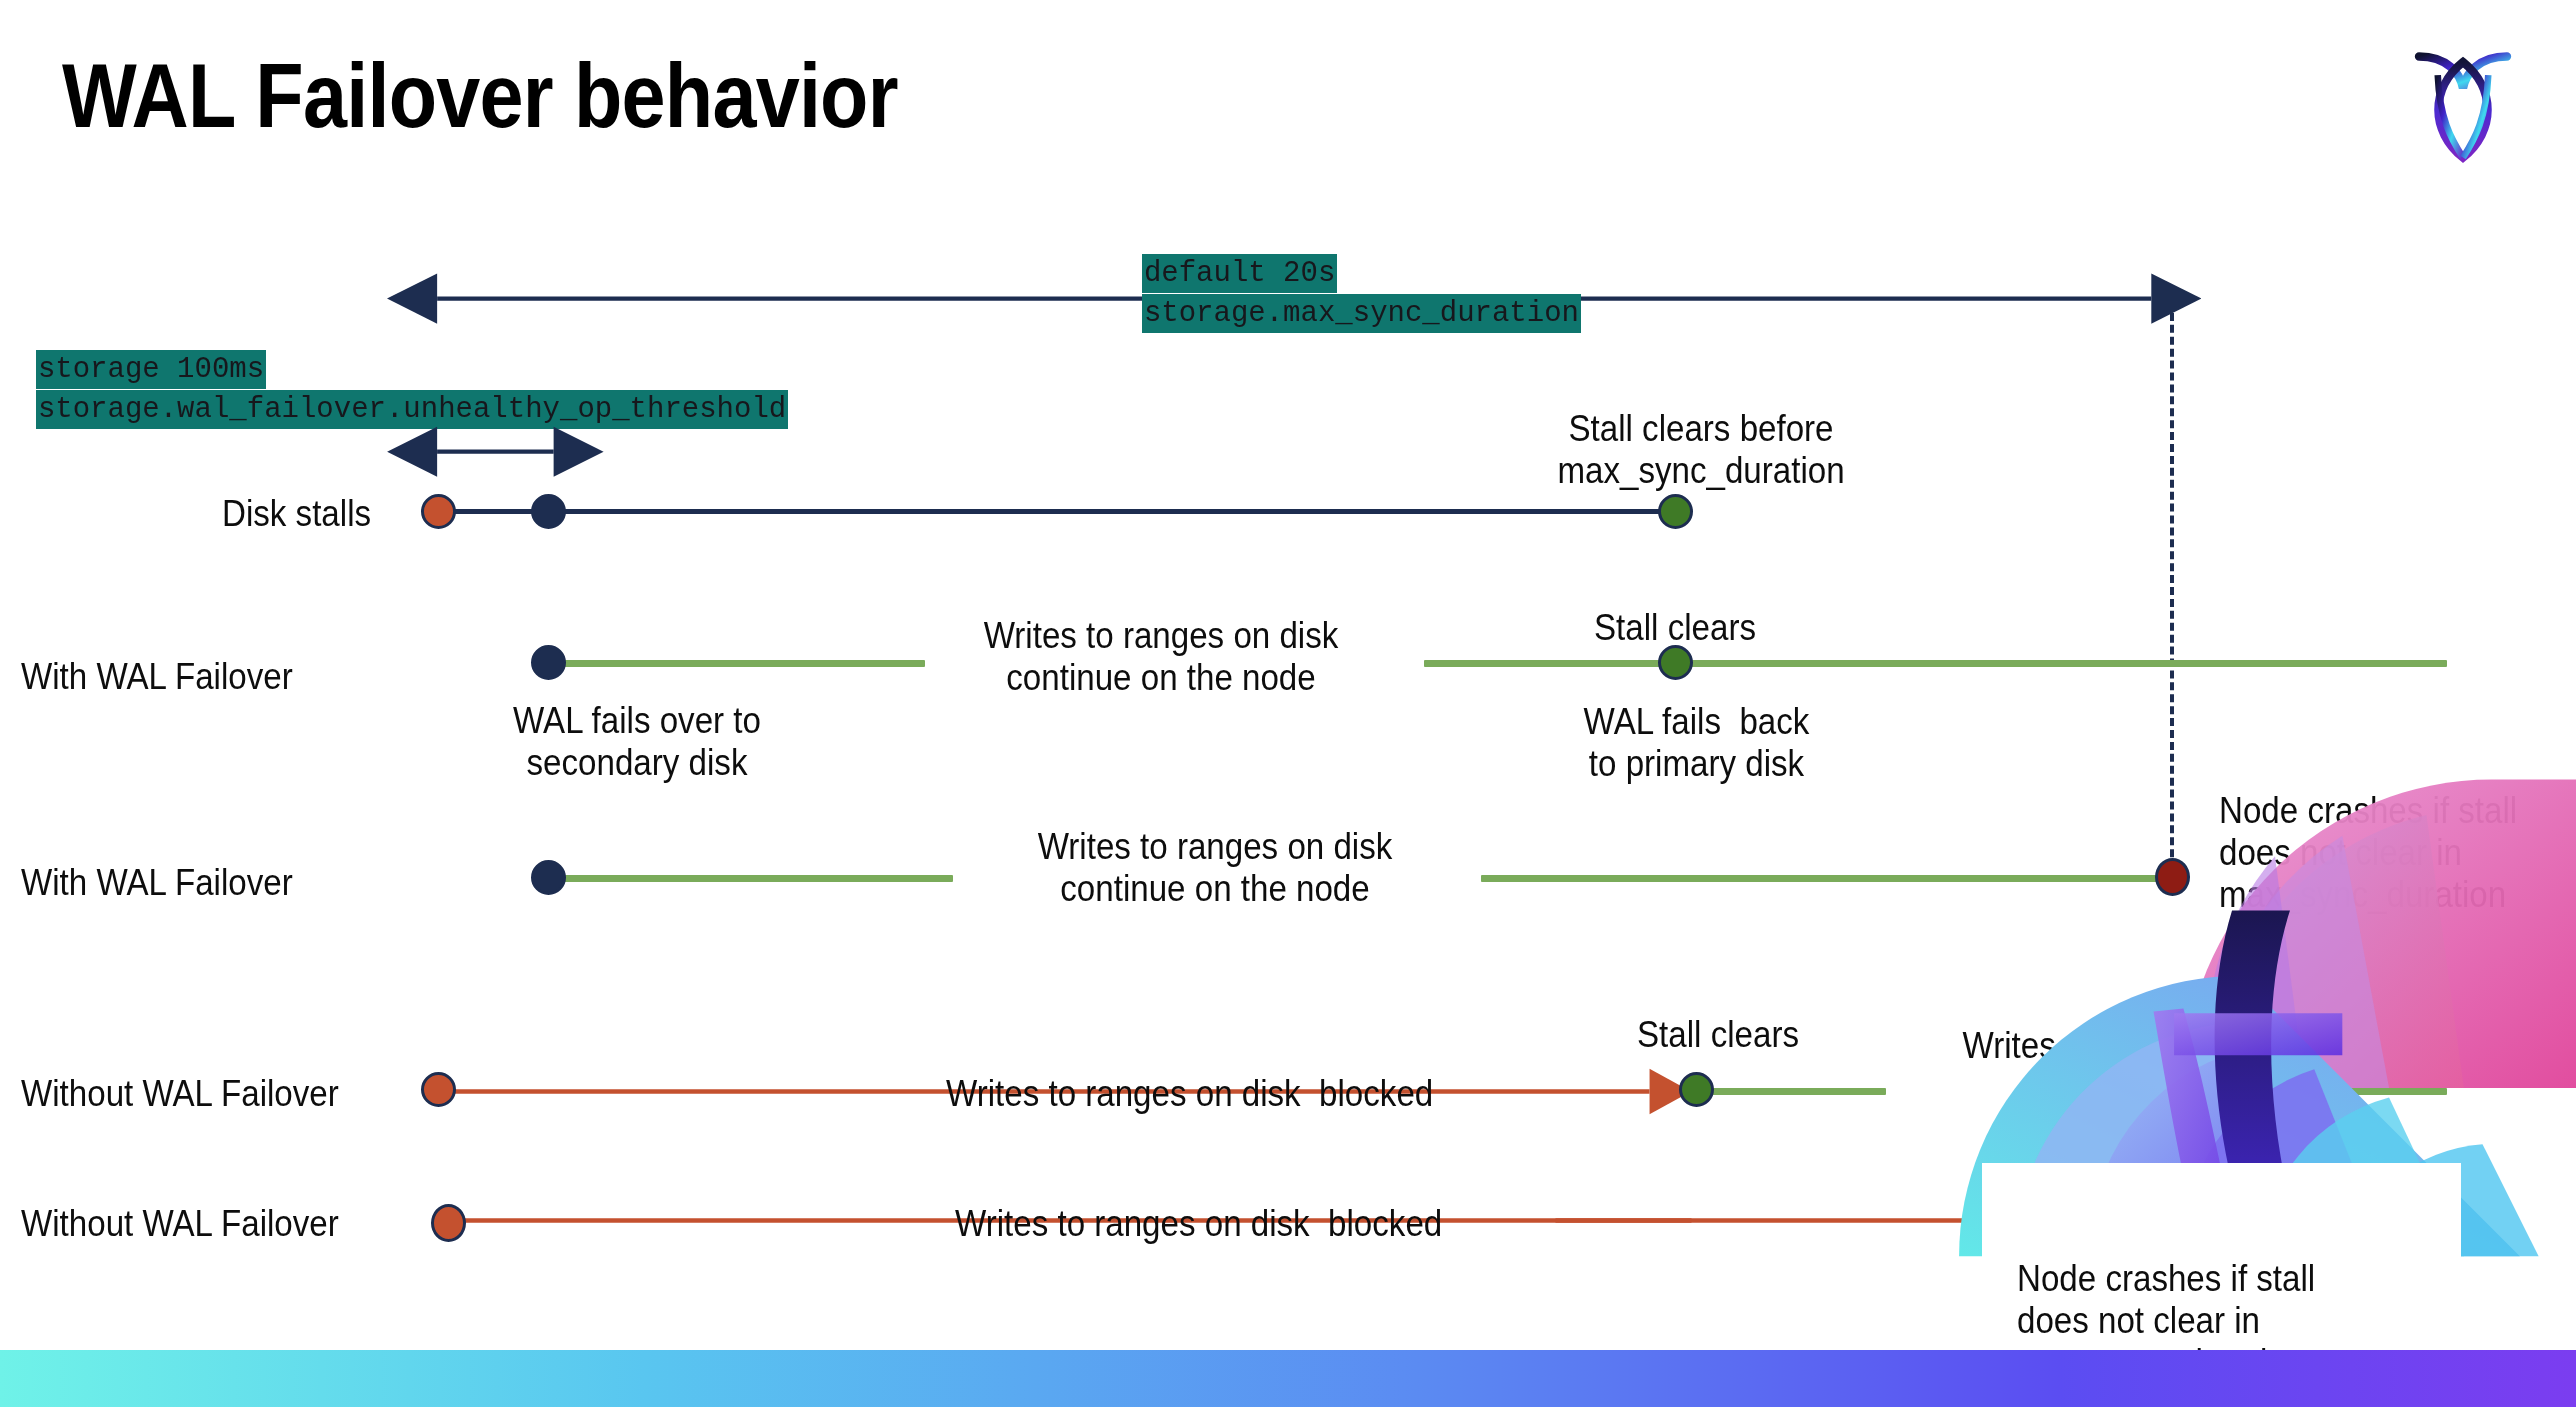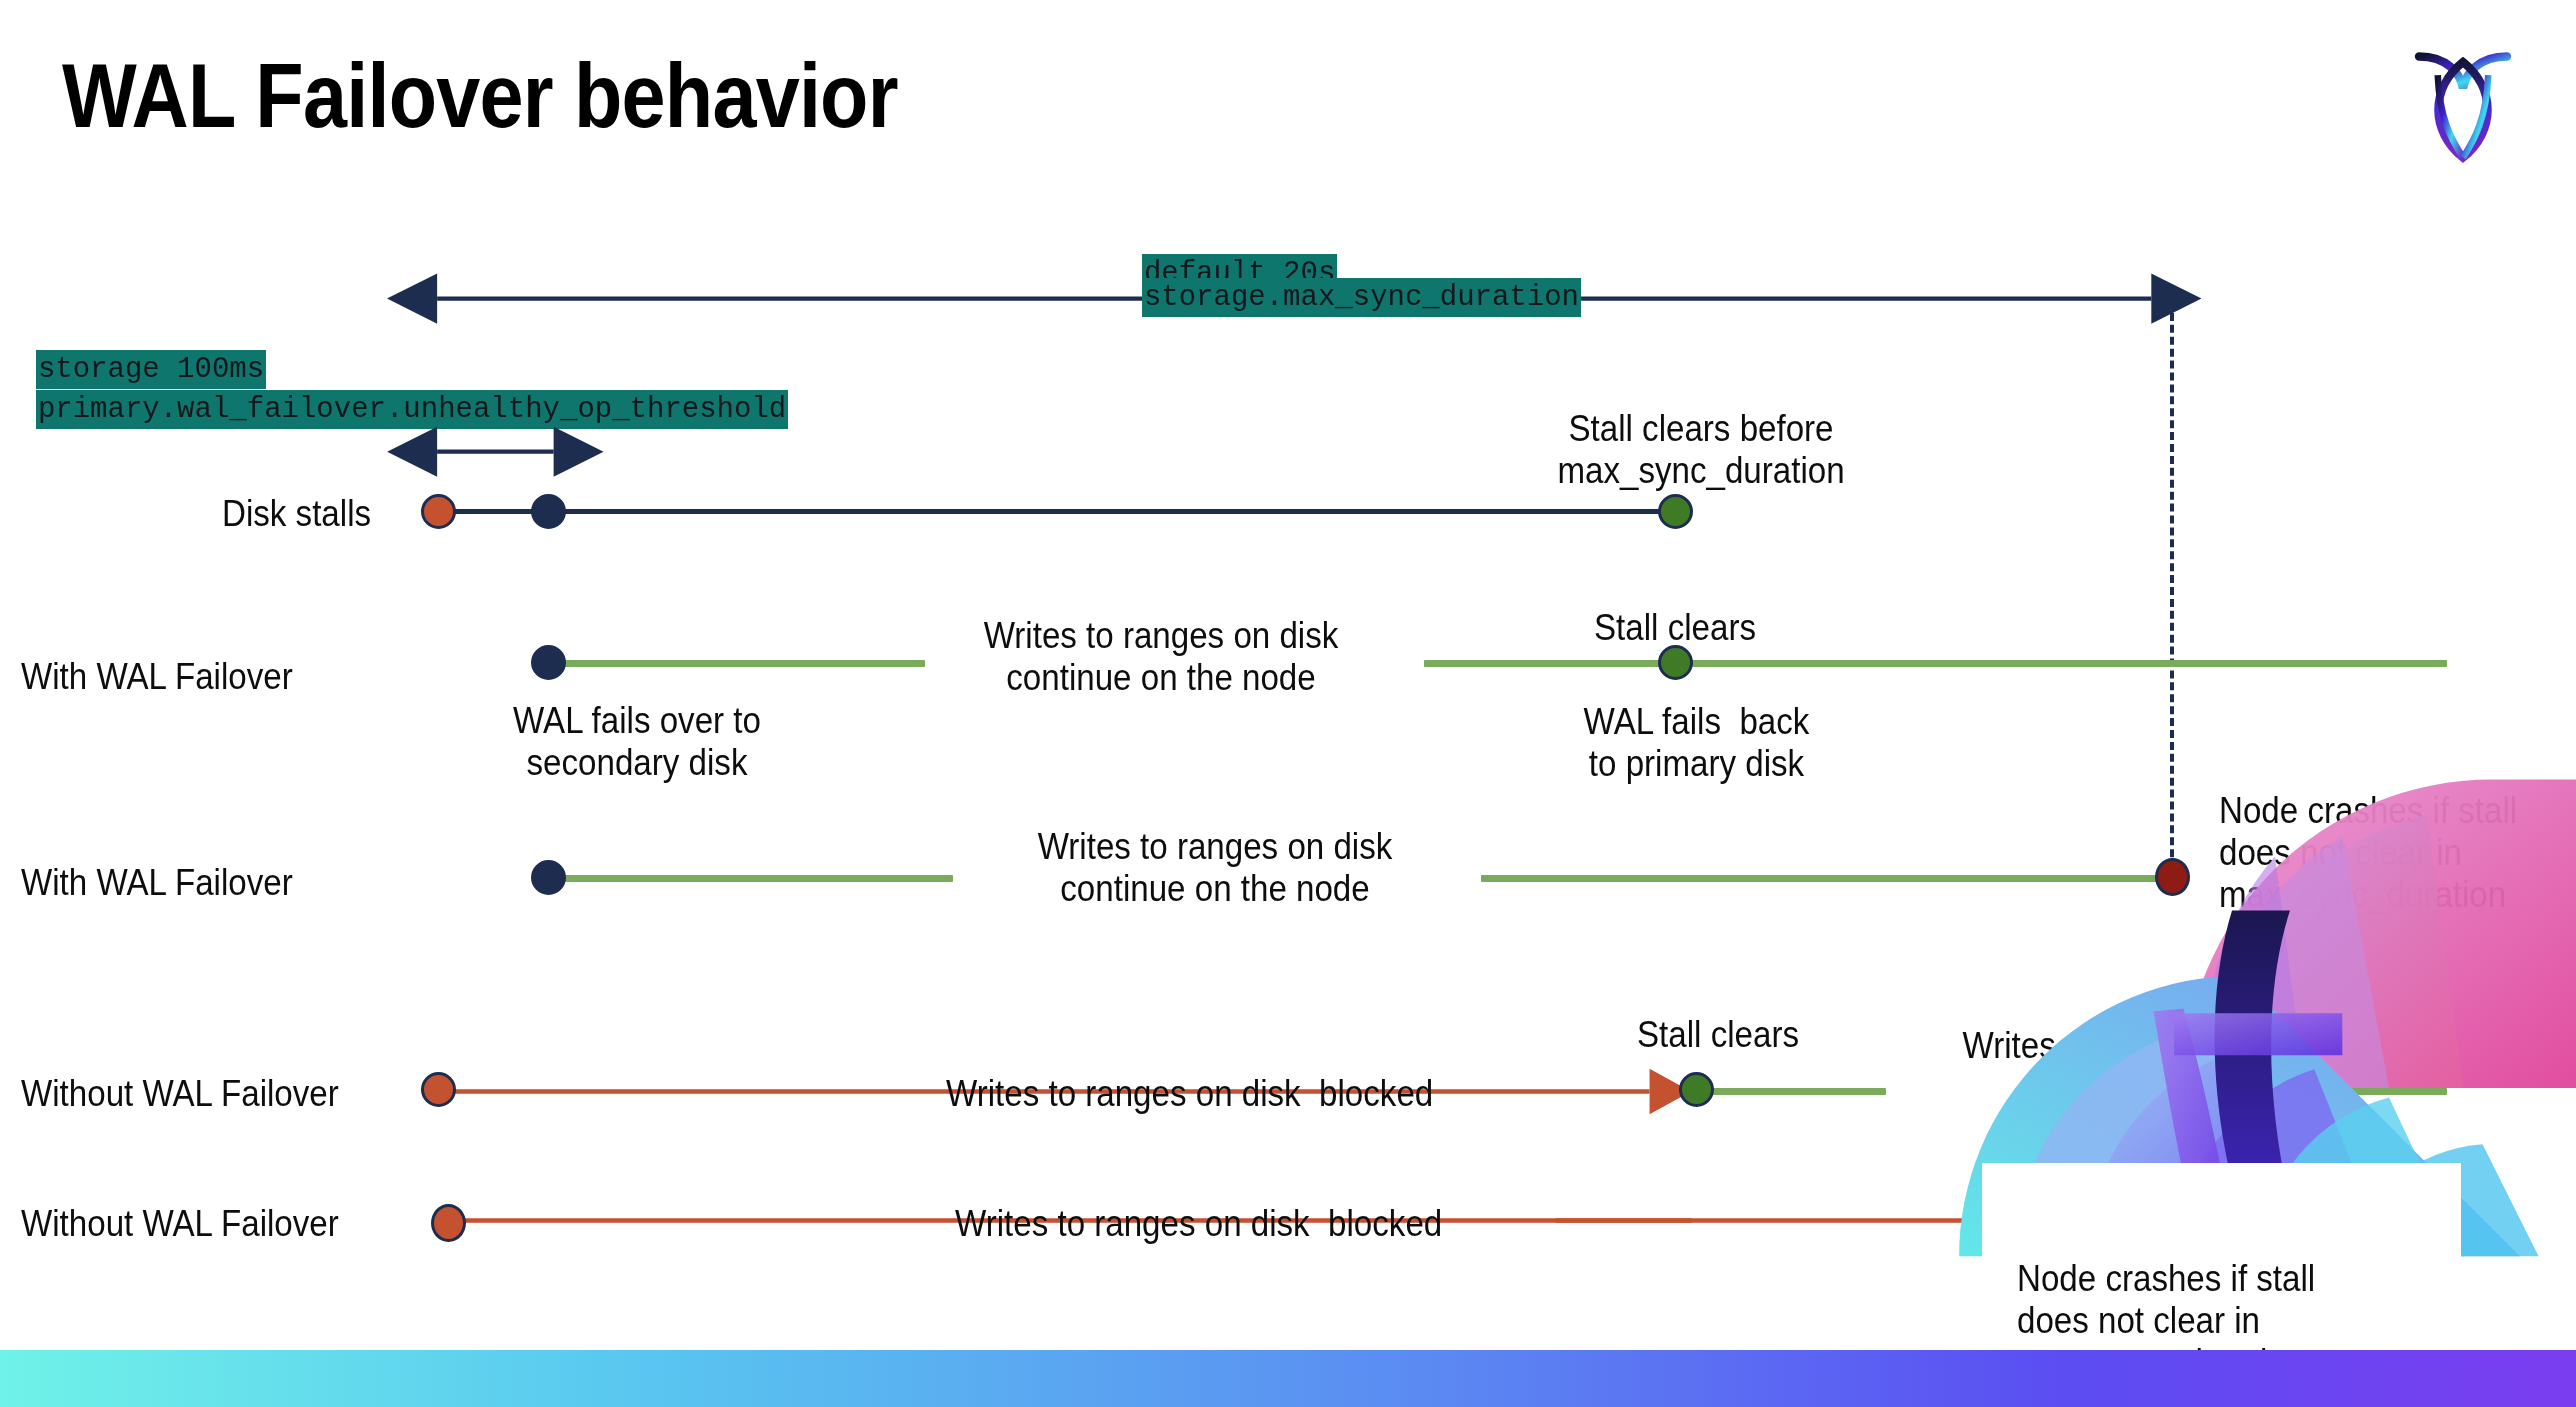--- a/index.html
+++ b/index.html
@@ -115,26 +115,26 @@
         <path d="M12,1 L12,13 L0,7 z" fill="#1d2d50"></path>
       </marker>
       <marker id="mR" markerWidth="14" markerHeight="14" refX="2" refY="7" orient="auto" markerUnits="strokeWidth">
         <path d="M2,1 L2,13 L14,7 z" fill="#1d2d50"></path>
       </marker>
     </defs>
     <line x1="22" y1="20" x2="1868" y2="20" stroke="#1d2d50" stroke-width="4.5" marker-start="url(#mL)" marker-end="url(#mR)"></line>
   </svg>
 
   <div class="mono" style="left:1142px;top:254px;">default 20s</div>
-  <div class="mono" style="left:1142px;top:278px;">storage.max_sync_duration</div>
+  <div class="mono" style="left:1142px;top:294px;">storage.max_sync_duration</div>
 
   <div class="dashed-v" style="left:2170px;top:301px;height:580px;"></div>
 
   <div class="mono" style="left:36px;top:350px;">storage 100ms</div>
-  <div class="mono" style="left:36px;top:390px;">primary.wal_failover.unhealthy_op_threshold</div>
+  <div class="mono" style="left:36px;top:390px;">storage.wal_failover.unhealthy_op_threshold</div>
 
   <svg class="arrowsvg" style="left:416px;top:435px;width:168px;height:37px;" viewBox="0 0 180 40" width="168" height="37">
     <line x1="22" y1="18" x2="148" y2="18" stroke="#1d2d50" stroke-width="4.5" marker-start="url(#mL)" marker-end="url(#mR)"></line>
   </svg>
 
   <div class="lbl" style="left:222px;top:493px;">Disk stalls</div>
 
   <div class="navy-line" style="left:438px;top:509px;width:1243px;"></div>
   <div class="dot red" style="left:421px;top:494px;width:35px;height:35px;"></div>
   <div class="dot navy" style="left:531px;top:494px;width:35px;height:35px;"></div>

